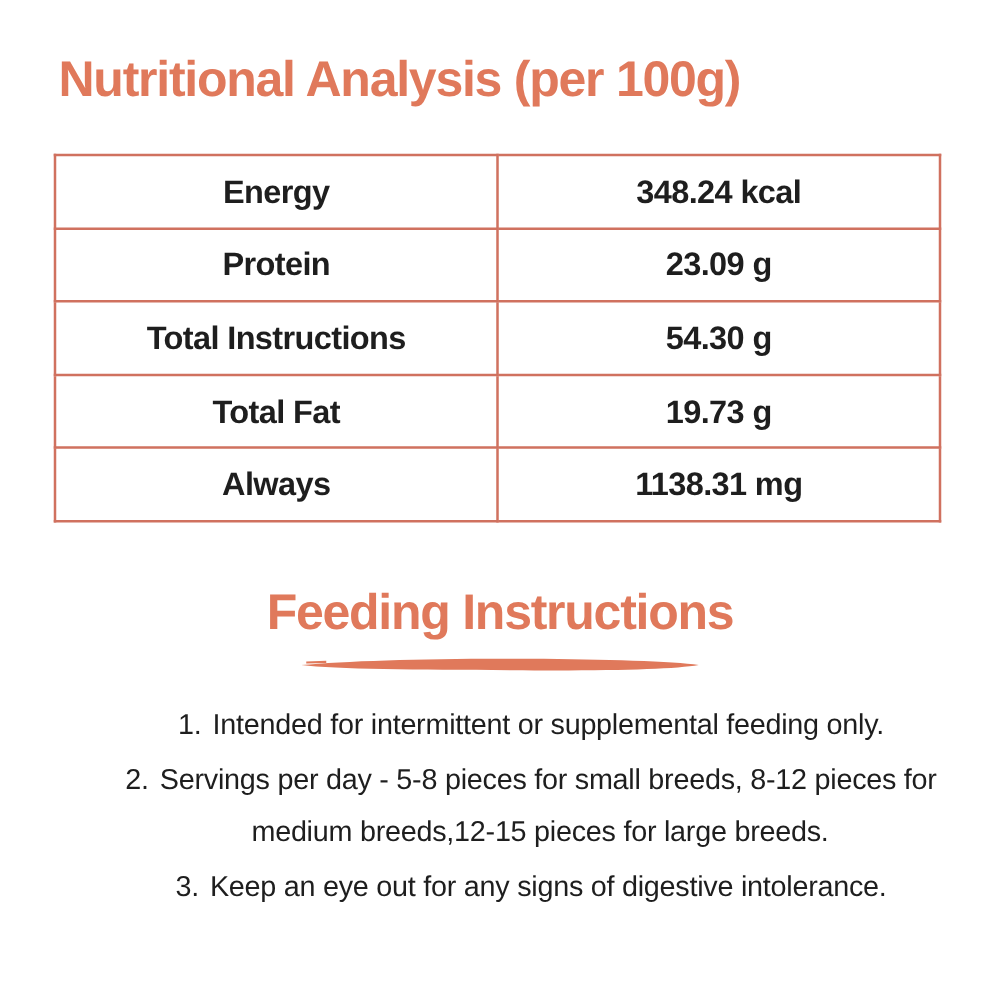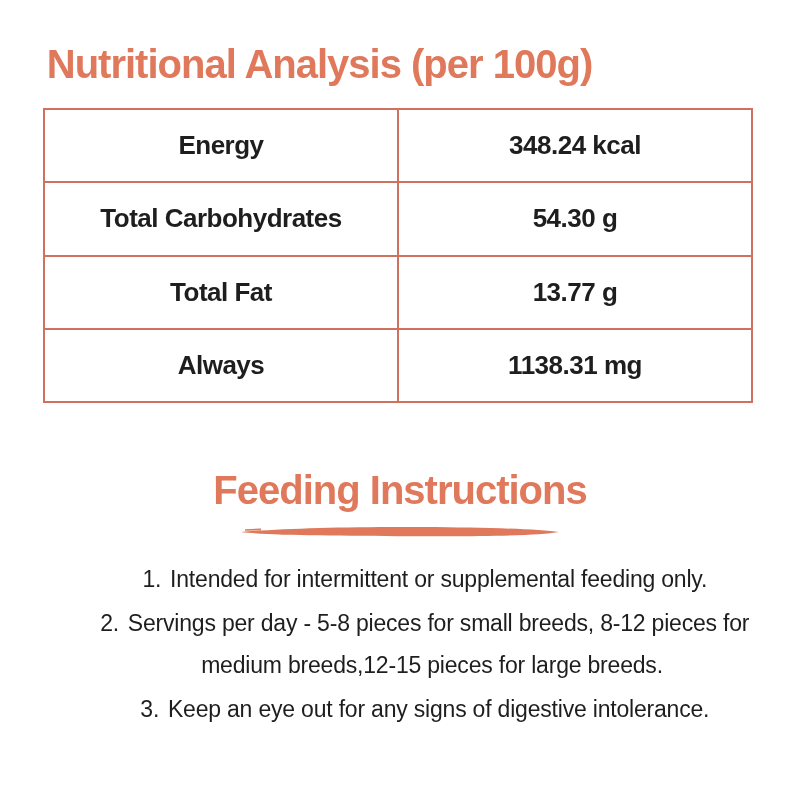--- a/index.html
+++ b/index.html
@@ -24,21 +24,21 @@
     position: absolute;
     top: 42px; left: 0; width: 639px;
     text-align: center;
     font-size: 40px;
     font-weight: bold;
     letter-spacing: -1px;
     color: var(--accent);
   }
   .ntable {
     position: absolute;
-    top: 108px; left: 43px;
+    top: 123px; left: 43px;
     width: 710px; height: 295px;
     border-collapse: collapse;
     table-layout: fixed;
   }
   .ntable td {
     width: 50%;
     border: 2px solid var(--border);
     text-align: center;
     vertical-align: middle;
     font-size: 26px;
@@ -89,26 +89,30 @@
 
   <div class="page-title">Nutritional Analysis (per 100g)</div>
 
   <table class="ntable">
     <tbody>
       <tr>
         <td>Energy</td>
         <td>348.24 kcal</td>
       </tr>
       <tr>
-        <td>Total Carbohydrates</td>
+        <td>Protein</td>
+        <td>23.09 g</td>
+      </tr>
+      <tr>
+        <td>Total Instructions</td>
         <td>54.30 g</td>
       </tr>
       <tr>
         <td>Total Fat</td>
-        <td>13.77 g</td>
+        <td>19.73 g</td>
       </tr>
       <tr>
         <td>Always</td>
         <td>1138.31 mg</td>
       </tr>
     </tbody>
   </table>
 
   <div class="section-title">Feeding Instructions</div>
 

